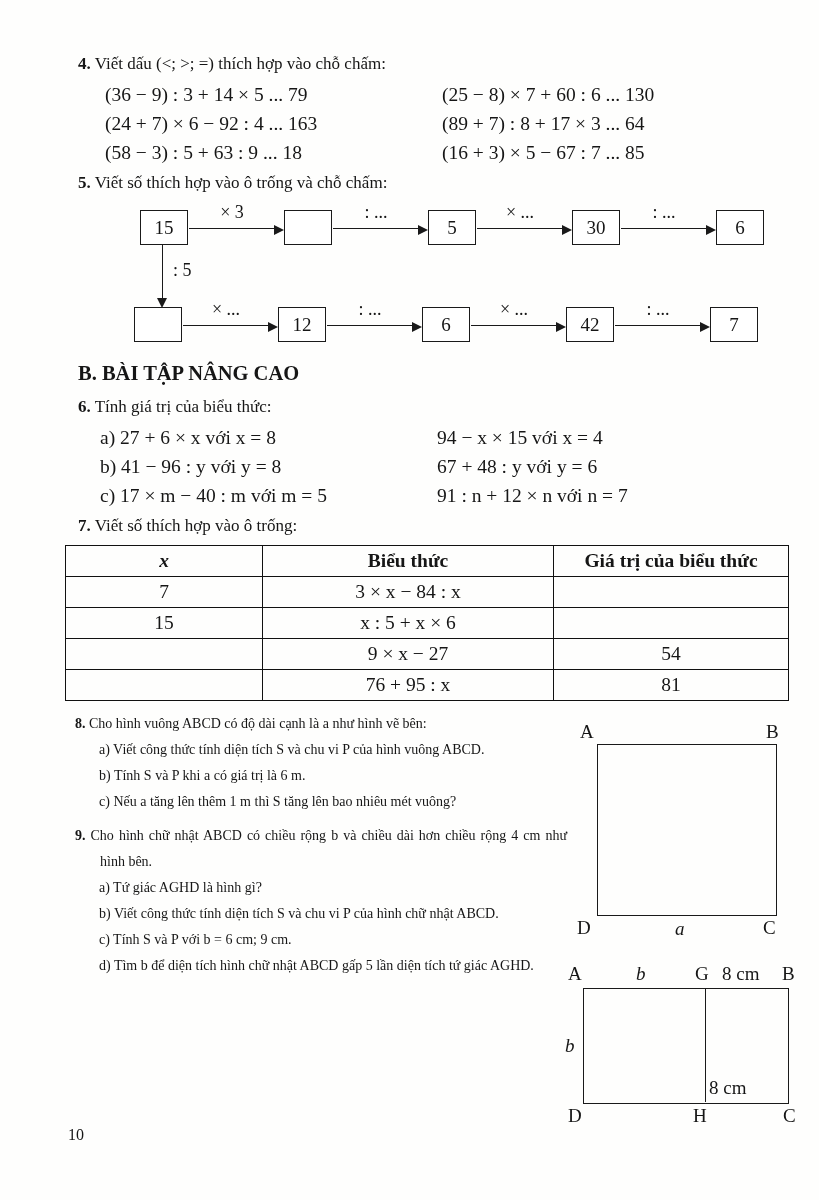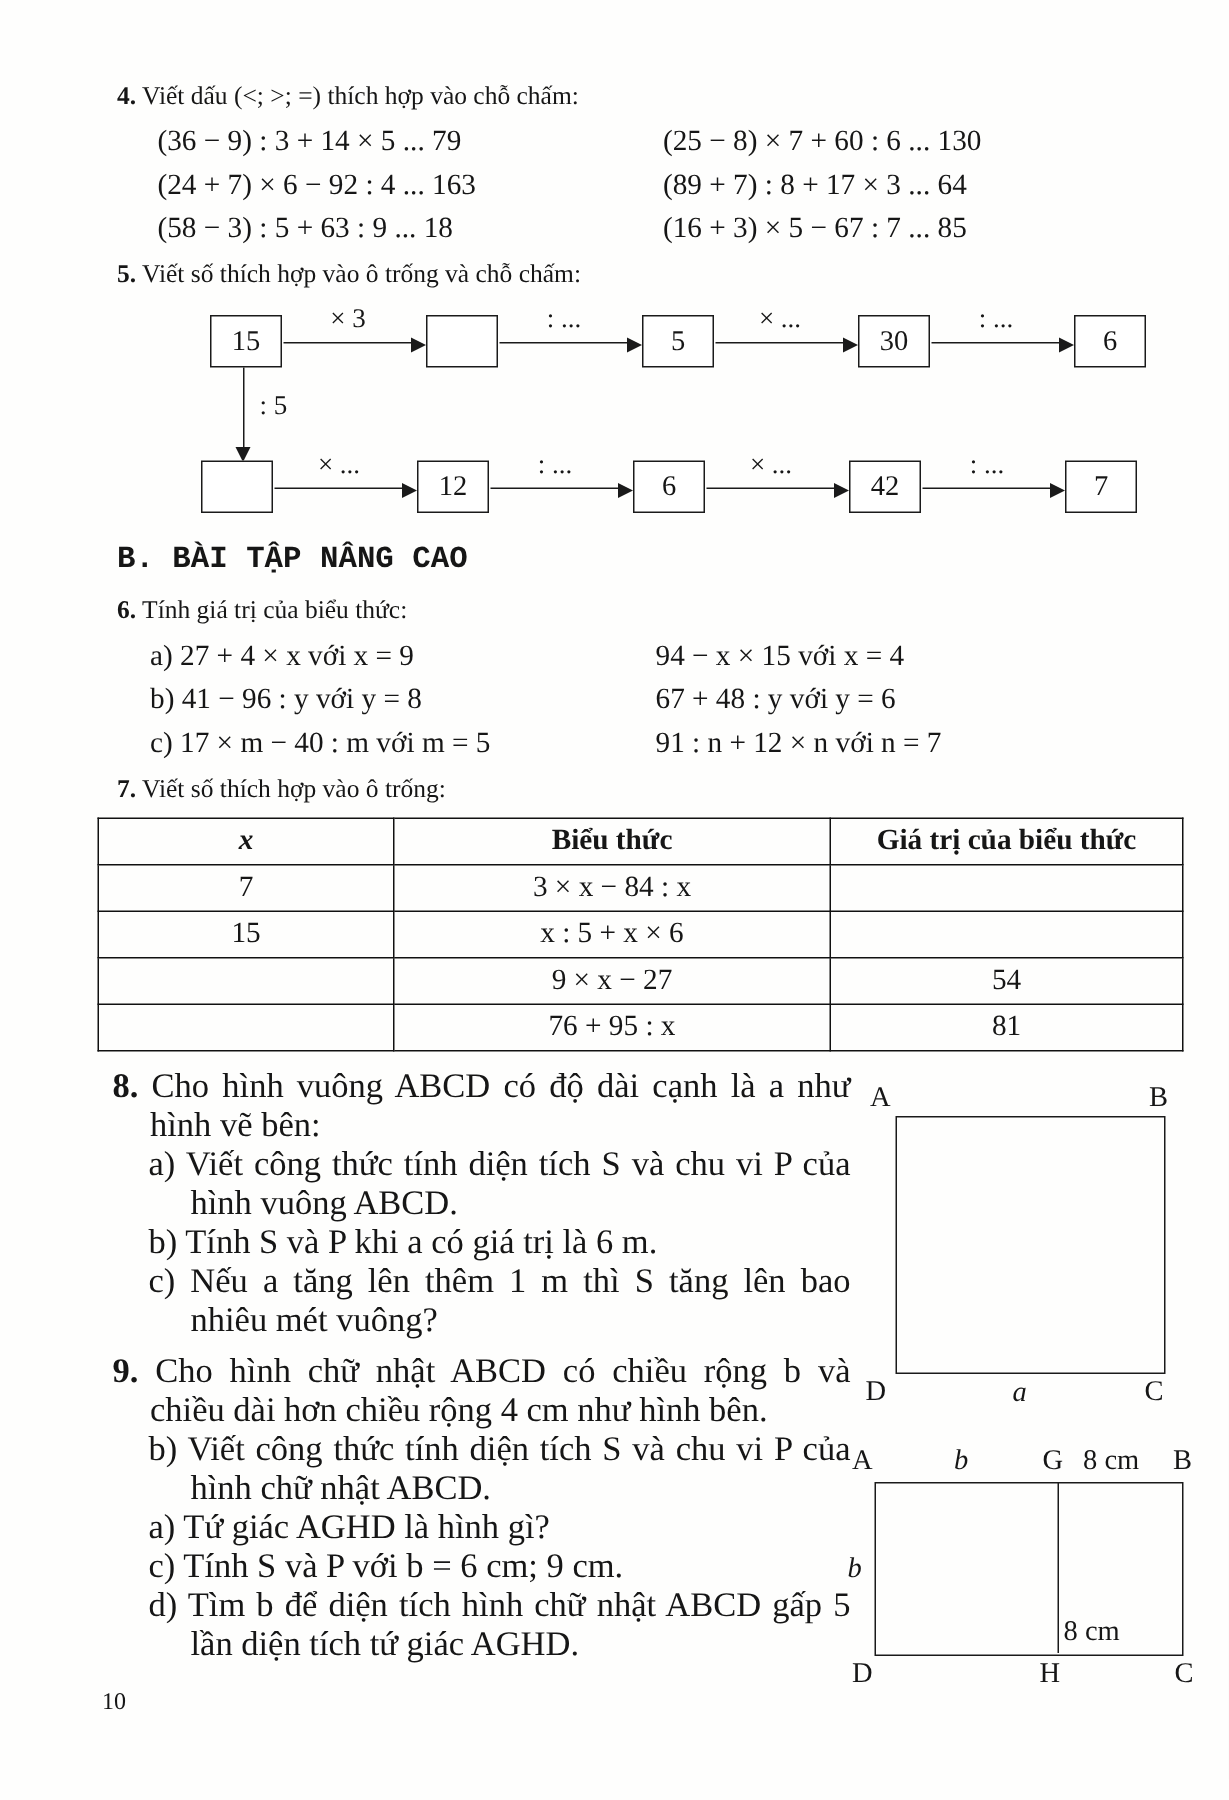--- a/index.html
+++ b/index.html
@@ -19,31 +19,31 @@
   .nbox{width:46px;height:33px;border:1.6px solid #1a1a1a;display:flex;align-items:center;justify-content:center;font-size:19px;background:#fff}
   .arrow{position:relative;width:96px;height:45px}
   .arrow::before{content:"";position:absolute;left:1px;right:9px;bottom:16px;border-top:1.6px solid #1a1a1a}
   .arrow::after{content:"";position:absolute;right:0;bottom:10.5px;width:0;height:0;border-left:10px solid #1a1a1a;border-top:5.5px solid transparent;border-bottom:5.5px solid transparent}
   .arrow .op{position:absolute;left:0;right:8px;top:2px;text-align:center;font-size:18px;white-space:pre}
   .varrow{position:absolute;left:102px;top:45px;height:63px;width:2px}
   .varrow .vl{position:absolute;left:0;top:0;height:54px;border-left:1.6px solid #1a1a1a}
   .varrow::after{content:"";position:absolute;left:-4.7px;top:53px;border-top:10px solid #1a1a1a;border-left:5.5px solid transparent;border-right:5.5px solid transparent}
   .varrow .op{position:absolute;left:11px;top:15px;font-size:18px;white-space:pre}
 
-  .secb{margin:12px 0 8px 18px;font-family:Liberation Mono, monospace;font-weight:bold;font-size:20.5px}
+  .secb{margin:12px 0 8px 18px;font-family:Liberation Serif, serif;font-weight:bold;font-size:20.5px}
 
   
   table.tbl{border-collapse:collapse;margin:6px 0 4px 5px;width:724px;table-layout:fixed}
   table.tbl th,table.tbl td{border:1.5px solid #111;text-align:center;font-size:19.5px;height:30px;padding:0 4px}
   table.tbl th{font-weight:bold}
   .w1{width:188px}.w2{width:282px}
   .ital{font-style:italic}
 
   
-  .prob89{margin:10px 0 0 15px;width:492px;text-align:justify;font-size:23px;line-height:26px}
+  .prob89{margin:10px 0 0 15px;width:492px;text-align:justify;font-size:14px;line-height:26px}
   .intro{padding-left:25px;text-indent:-25px}
   .item{padding-left:52px;text-indent:-28px}
   .mt{margin-top:8px}
 
   
   .fig{position:absolute;font-size:19px}
   .fig span{position:absolute;line-height:20px}
   .fig8{left:570px;top:722px;width:216px;height:222px}
   .fig8 .sq{position:absolute;left:27px;top:22px;width:178px;height:170px;border:1.6px solid #1a1a1a}
   .fig9{left:562px;top:962px;width:236px;height:170px}
@@ -122,21 +122,21 @@
         <div class="nbox">7</div>
       </div>
     </div>
   </div>
 
   <div class="secb">B. BÀI TẬP NÂNG CAO</div>
 
   <div>
     <div class="phead"><span class="pnum">6.</span> <span>Tính giá trị của biểu thức:</span></div>
     <div class="cols" style="padding-left:40px">
-      <div>a) 27 + 4 × x với x = 9</div>
+      <div>a) 27 + 6 × x với x = 8</div>
       <div>94 − x × 15 với x = 4</div>
     </div>
     <div class="cols" style="padding-left:40px">
       <div>b) 41 − 96 : y với y = 8</div>
       <div>67 + 48 : y với y = 6</div>
     </div>
     <div class="cols" style="padding-left:40px">
       <div>c) 17 × m − 40 : m với m = 5</div>
       <div>91 : n + 12 × n với n = 7</div>
     </div>
@@ -177,22 +177,22 @@
 
   <div class="prob89">
     <div class="intro"><span class="pnum">8.</span> <span>Cho hình vuông ABCD có độ dài cạnh là a như hình vẽ bên:</span></div>
     <div class="item">a) Viết công thức tính diện tích S và chu vi P của hình vuông ABCD.</div>
     <div class="item">b) Tính S và P khi a có giá trị là 6 m.</div>
     <div class="item">c) Nếu a tăng lên thêm 1 m thì S tăng lên bao nhiêu mét vuông?</div>
   </div>
 
   <div class="prob89 mt">
     <div class="intro"><span class="pnum">9.</span> <span>Cho hình chữ nhật ABCD có chiều rộng b và chiều dài hơn chiều rộng 4 cm như hình bên.</span></div>
+    <div class="item">a) Tứ giác AGHD là hình gì?</div>
     <div class="item">b) Viết công thức tính diện tích S và chu vi P của hình chữ nhật ABCD.</div>
-    <div class="item">a) Tứ giác AGHD là hình gì?</div>
     <div class="item">c) Tính S và P với b = 6 cm; 9 cm.</div>
     <div class="item">d) Tìm b để diện tích hình chữ nhật ABCD gấp 5 lần diện tích tứ giác AGHD.</div>
   </div>
 
   <div class="fig fig8">
     <span style="left:10px;top:0">A</span>
     <span style="left:196px;top:0">B</span>
     <div class="sq"></div>
     <span style="left:7px;top:196px">D</span>
     <span style="left:105px;top:197px;font-style:italic">a</span>

